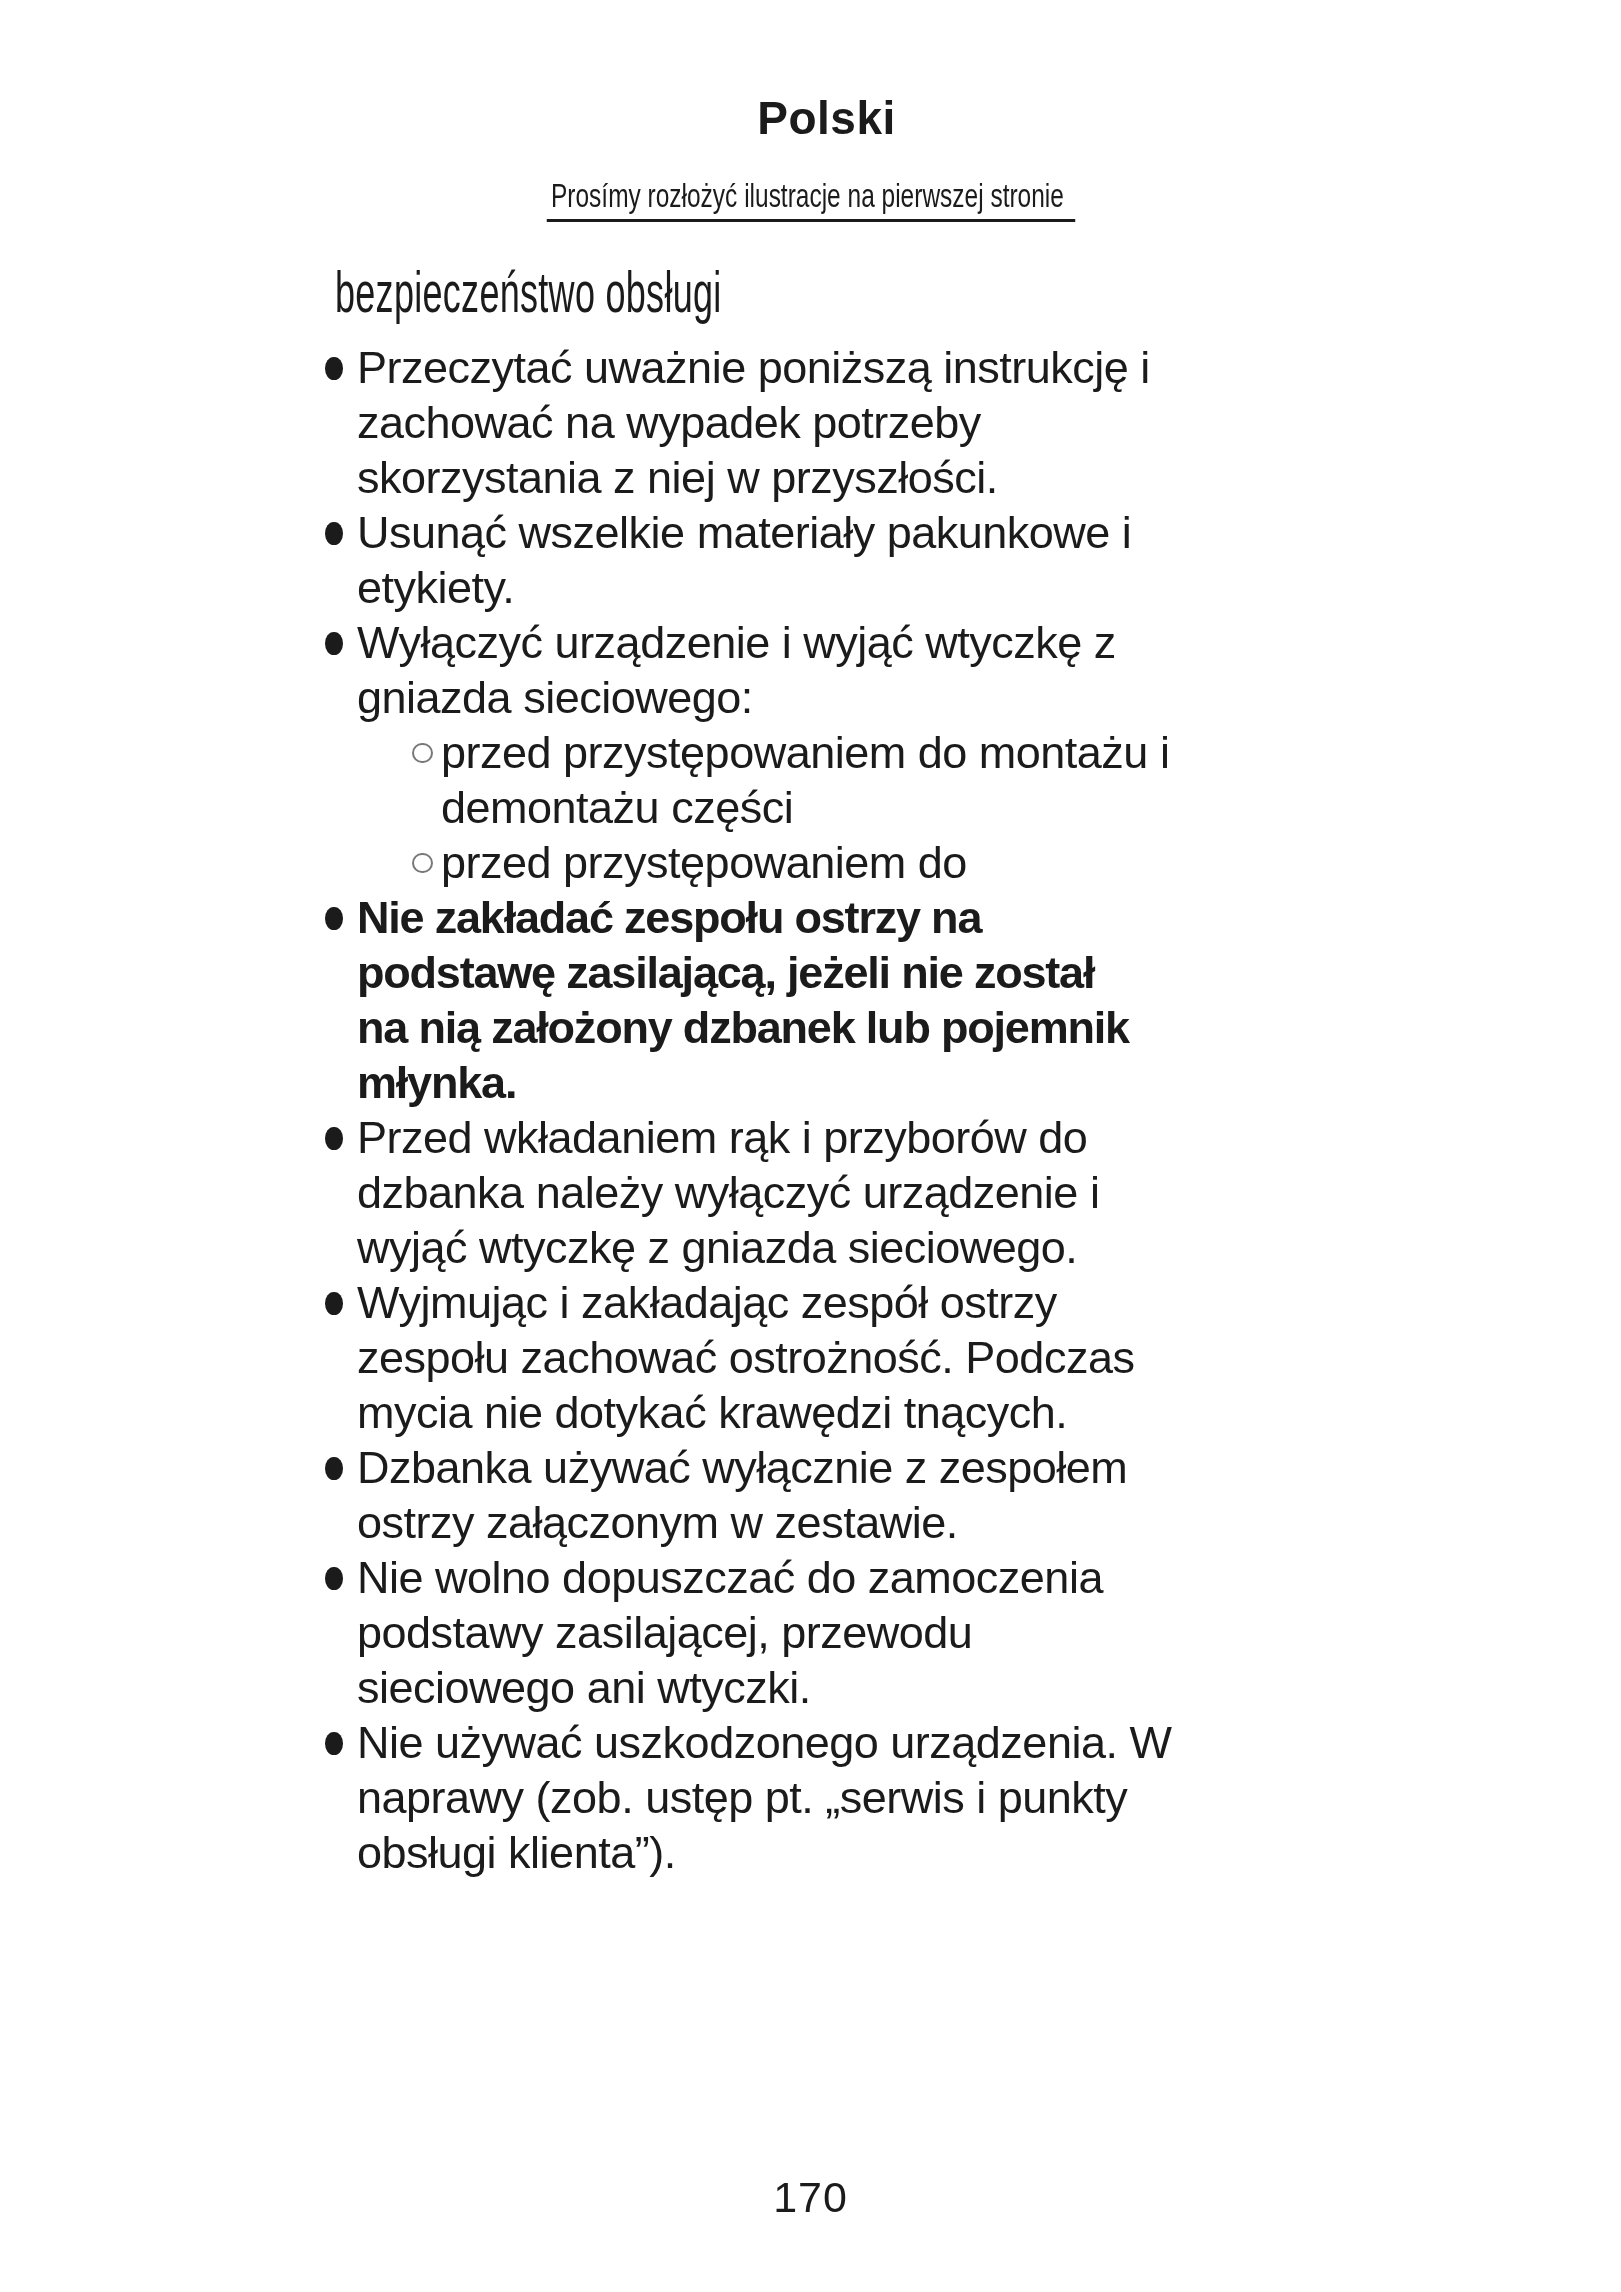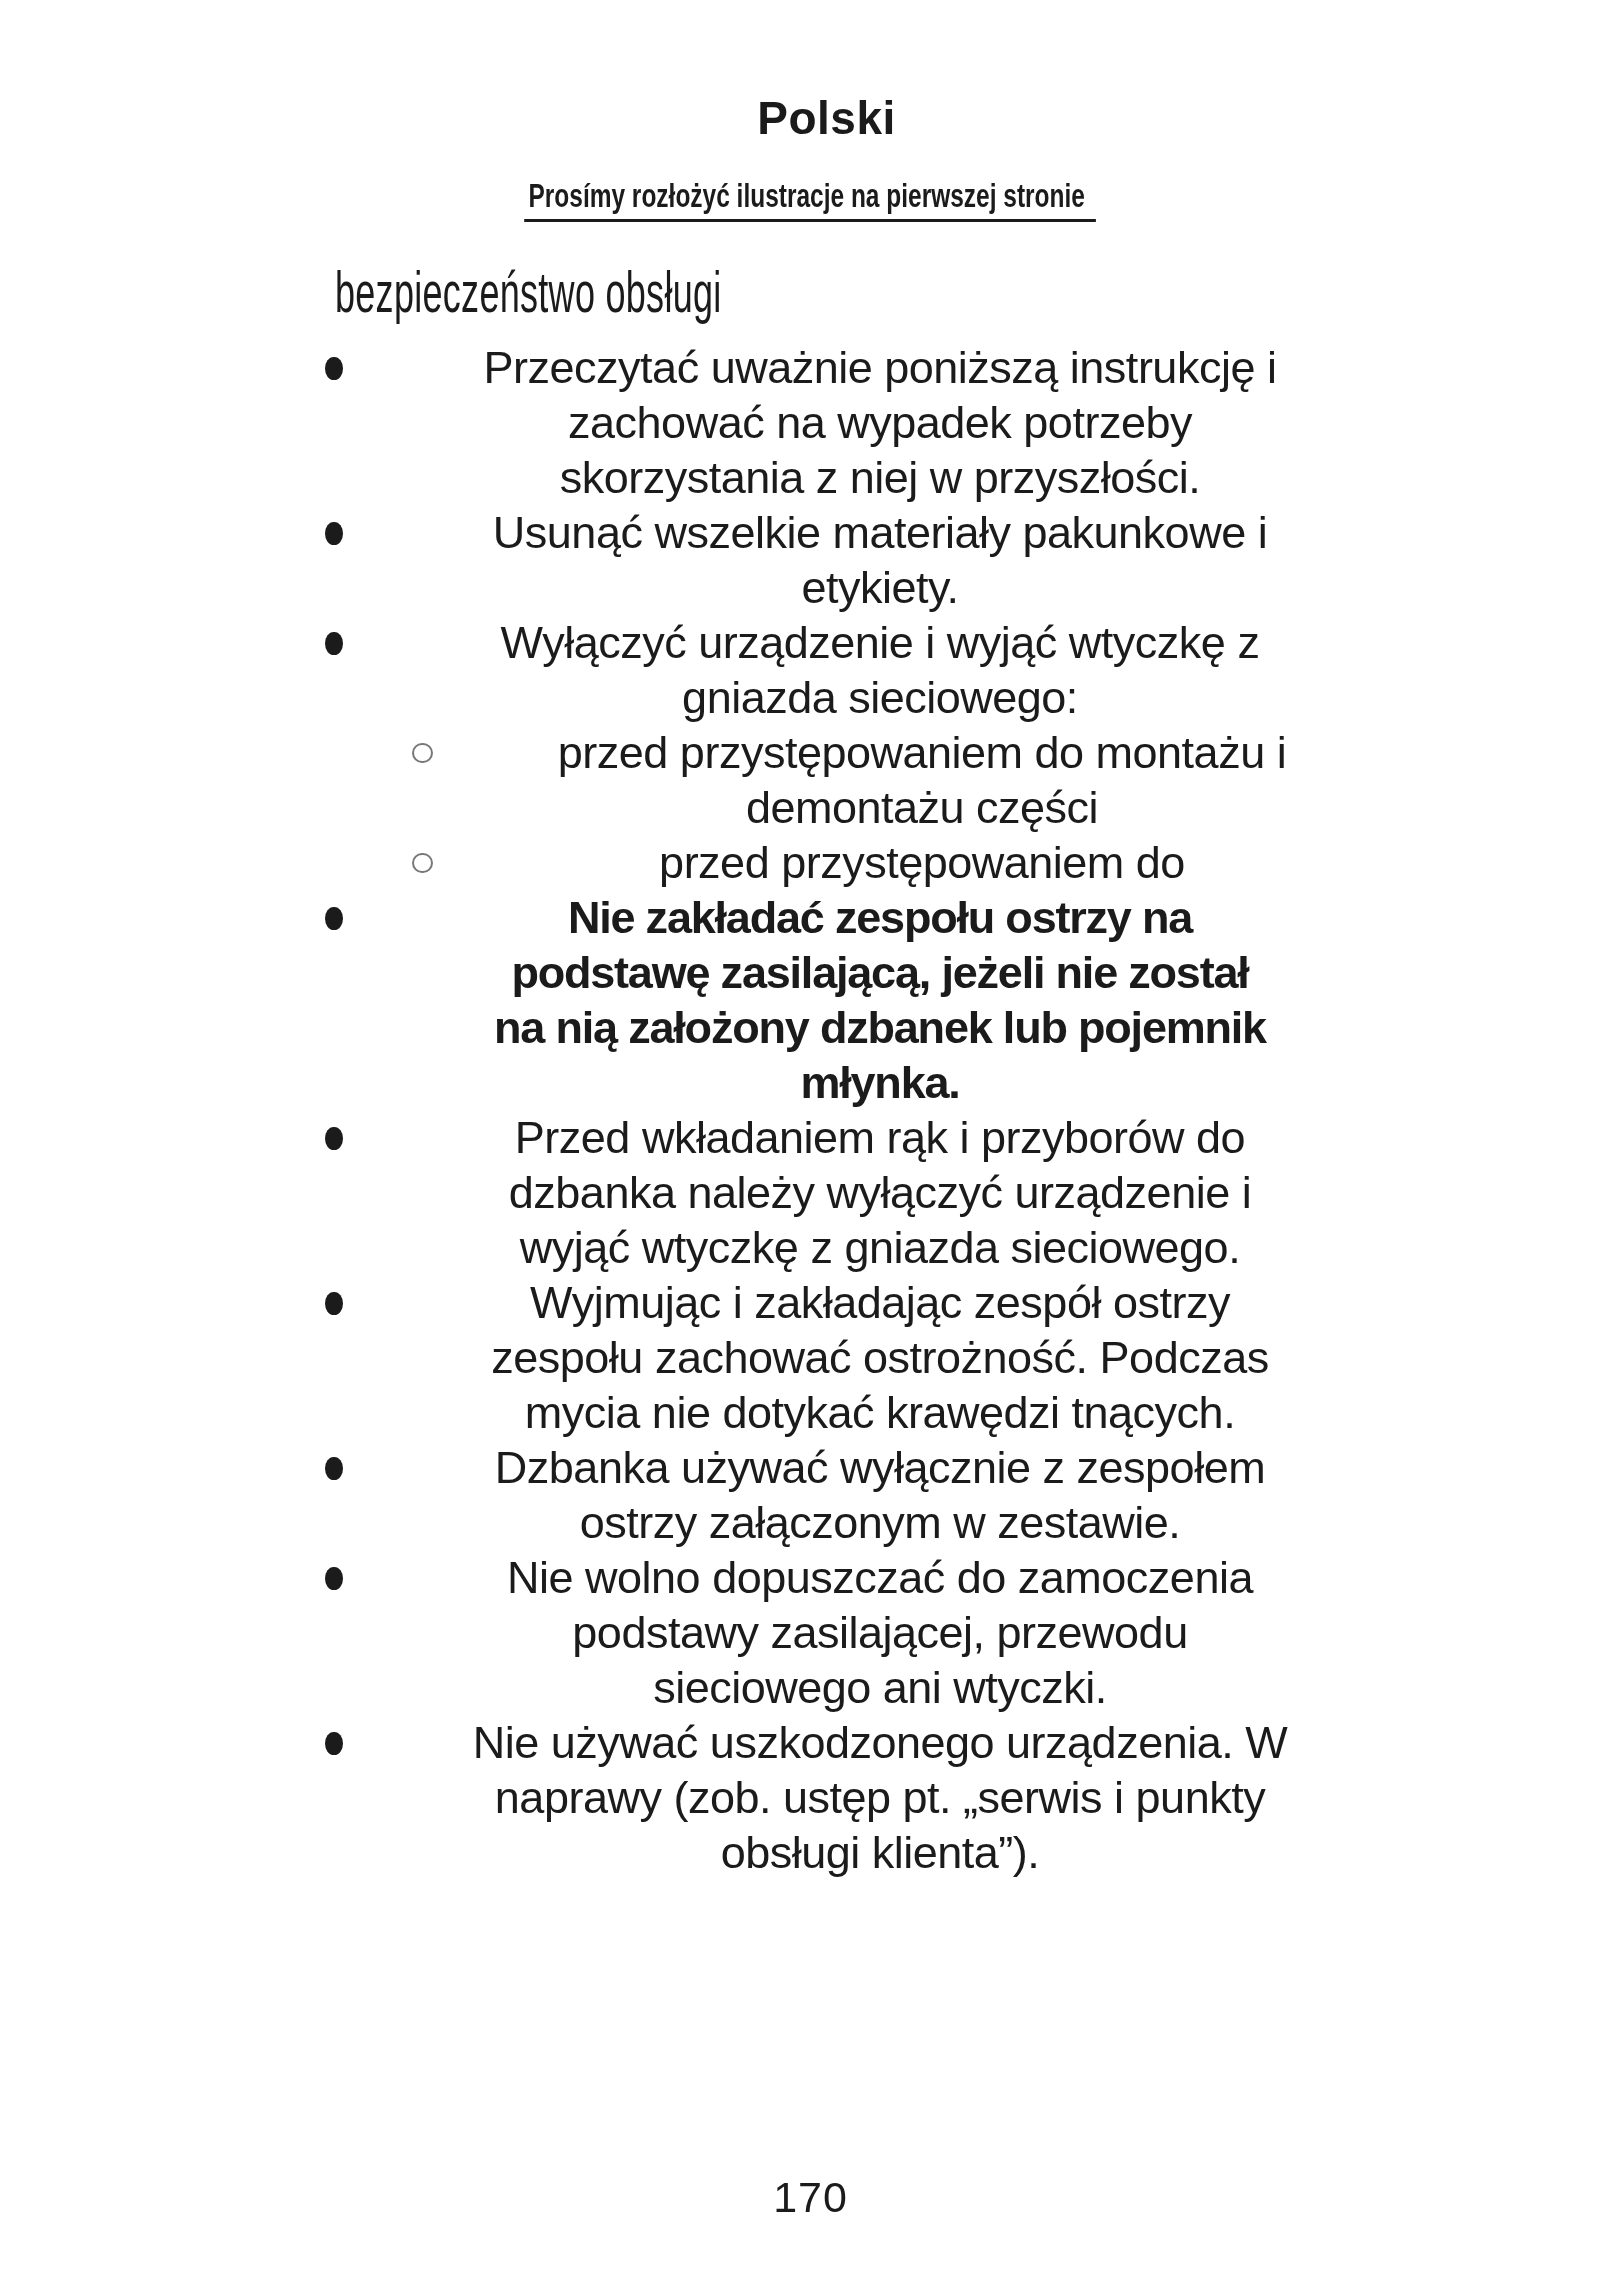--- a/index.html
+++ b/index.html
@@ -18,21 +18,21 @@
     text-align: center;
     font-size: 46px; font-weight: bold; line-height: 51px;
     letter-spacing: 0.5px;
     white-space: nowrap;
     margin-left: 16px;
   }
 
   .subtitle {
     position: absolute; top: 175px; left: 0; width: 1621px;
     text-align: center; line-height: 41px;
-    font-size: 34px; font-weight: bold;
+    font-size: 34px; font-weight: normal;
     white-space: nowrap;
   }
   .subtitle .scale { display: inline-block; transform: scaleX(0.72); transform-origin: center top; }
   .subtitle .u {
     display: inline-block;
     border-bottom: 3.9px solid #1b1b1b;
     padding: 0 15.7px 2.9px 5.9px;
   }
 
   .heading {
@@ -56,21 +56,21 @@
     background: #1b1b1b; border-radius: 50%;
   }
   .item.sub { padding-left: 116px; }
   .item.sub .ring {
     position: absolute; left: 87px; top: 17.6px;
     width: 16.7px; height: 16.7px;
     border: 2.9px solid #787878; border-radius: 50%;
     background: transparent;
     box-sizing: content-box;
   }
-  .ln { white-space: nowrap; height: 55px; text-align: center; }
+  .ln { white-space: nowrap; height: 55px; }
 
   .pagenum {
     position: absolute; top: 2170px; left: 0; width: 1621px;
     text-align: center;
     font-size: 43px; line-height: 55px; letter-spacing: 1px;
   }
 </style>
 </head>
 <body>
 

